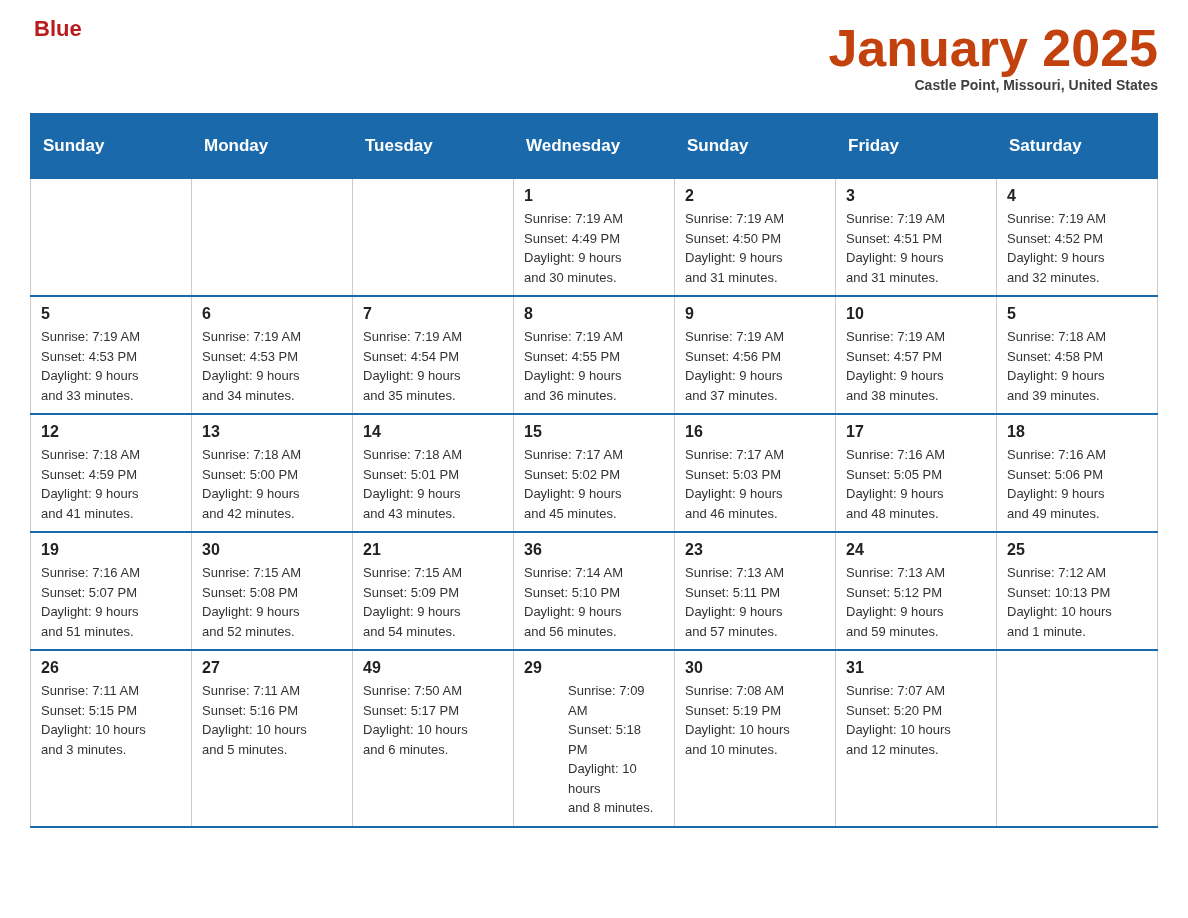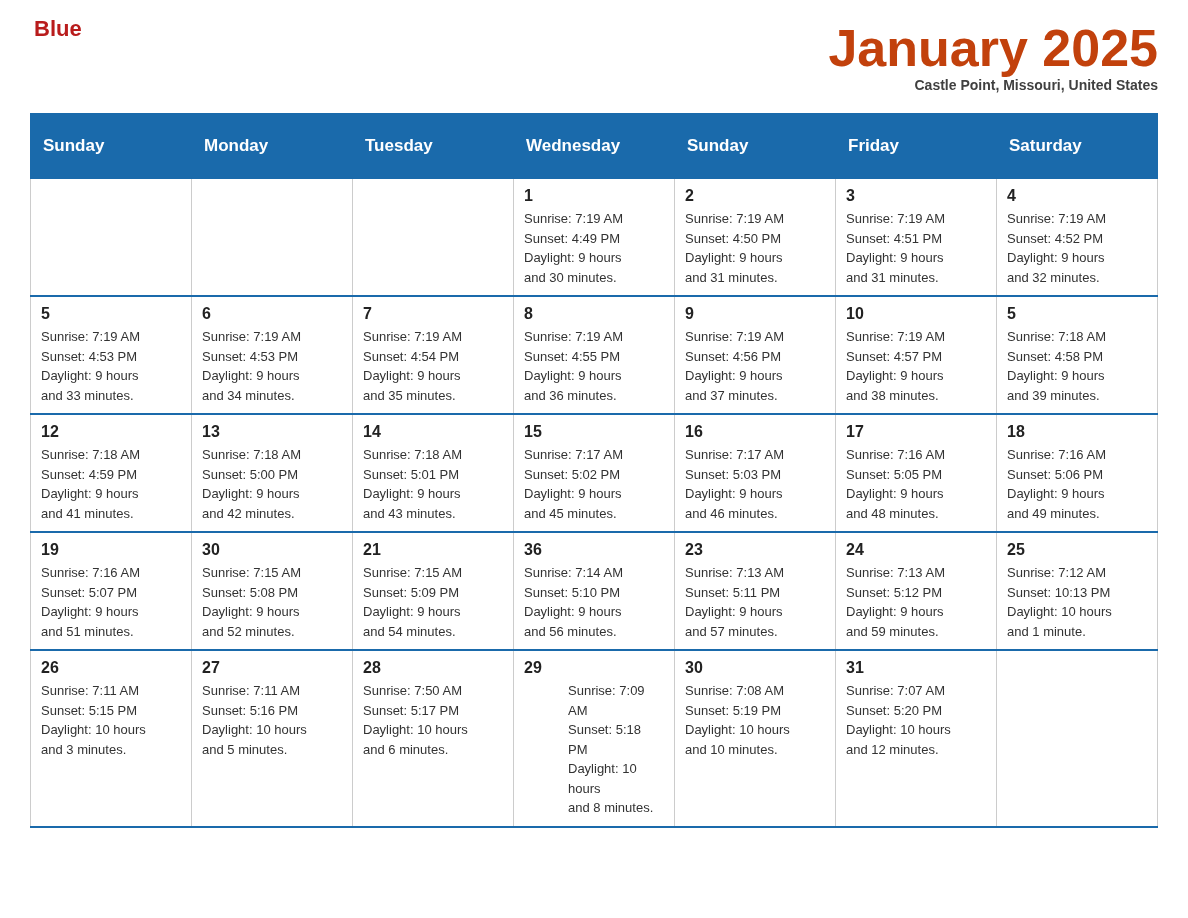--- a/index.html
+++ b/index.html
@@ -322,21 +322,21 @@
 and 3 minutes.</div>
         </td>
         <td>
           <span class="day-num">27</span>
           <div class="day-info" style="white-space: pre-line;">Sunrise: 7:11 AM
 Sunset: 5:16 PM
 Daylight: 10 hours
 and 5 minutes.</div>
         </td>
         <td>
-          <span class="day-num">28</span>
+          <span class="day-num">49</span>
           <div class="day-info" style="white-space: pre-line;">Sunrise: 7:50 AM
 Sunset: 5:17 PM
 Daylight: 10 hours
 and 6 minutes.</div>
         </td>
         <td>
           <span class="day-num">29</span>
           <div class="day-info" style="white-space: pre-line; margin-left: 44px;">Sunrise: 7:09 AM
 Sunset: 5:18 PM
 Daylight: 10 hours

